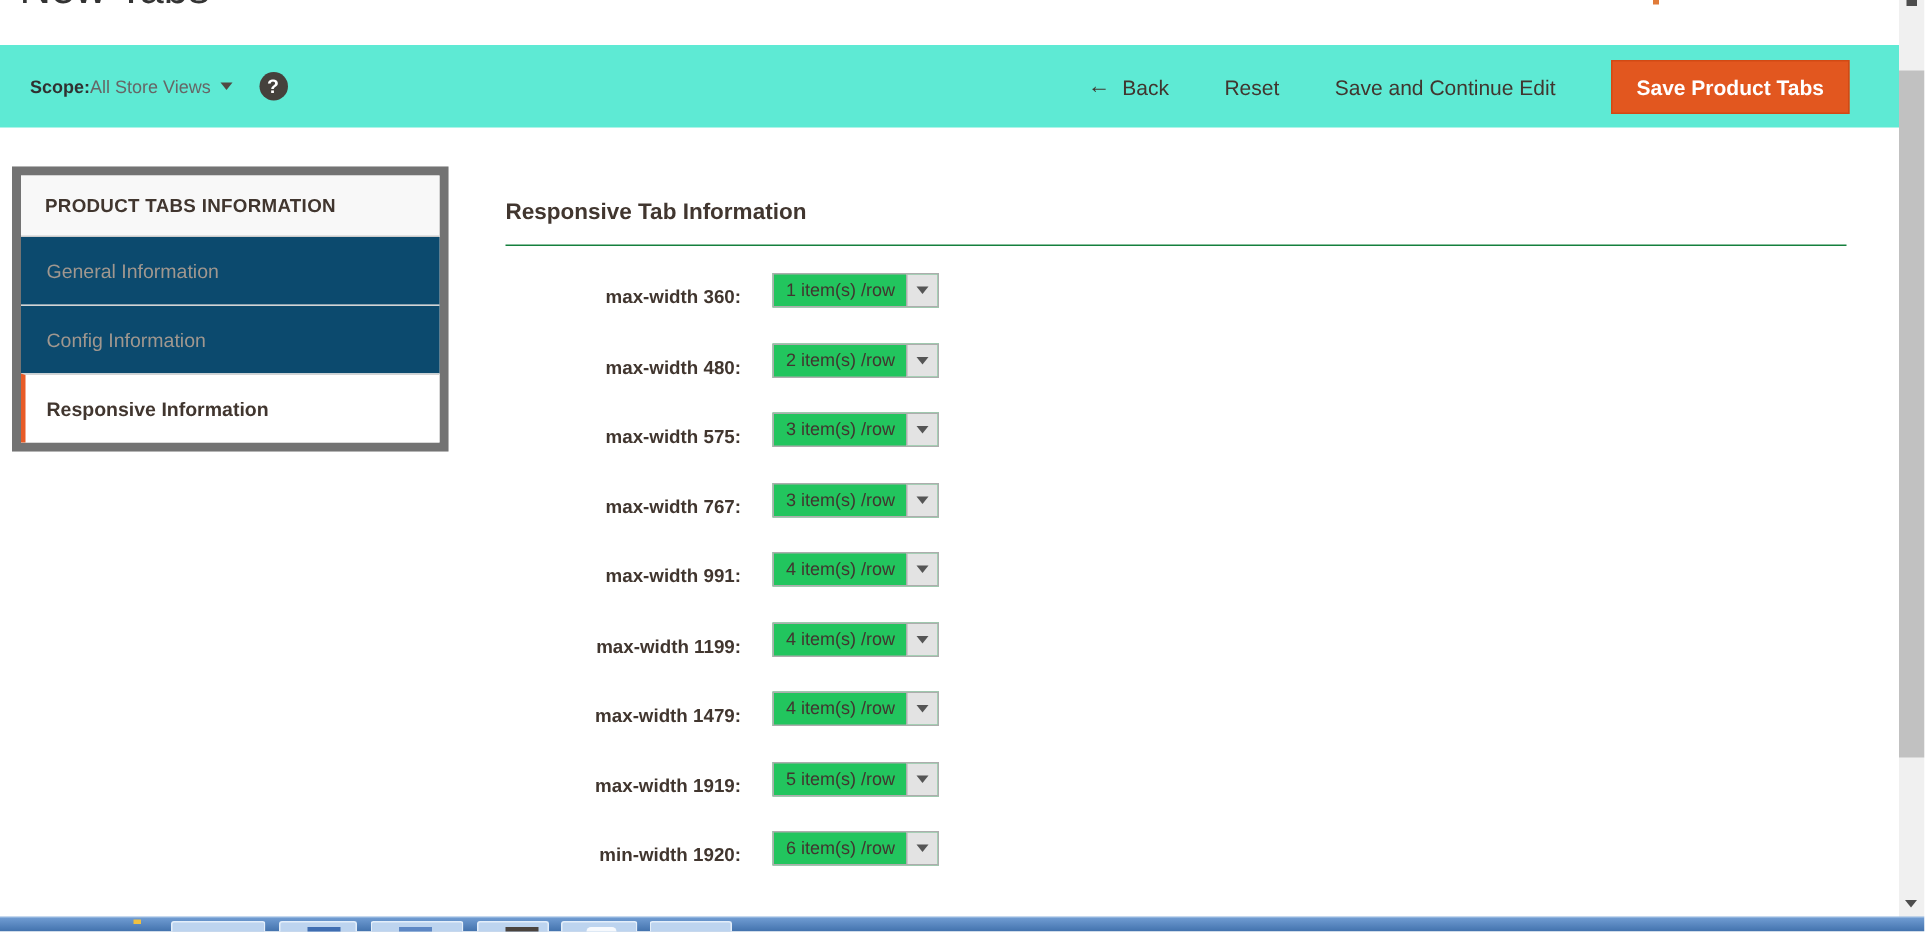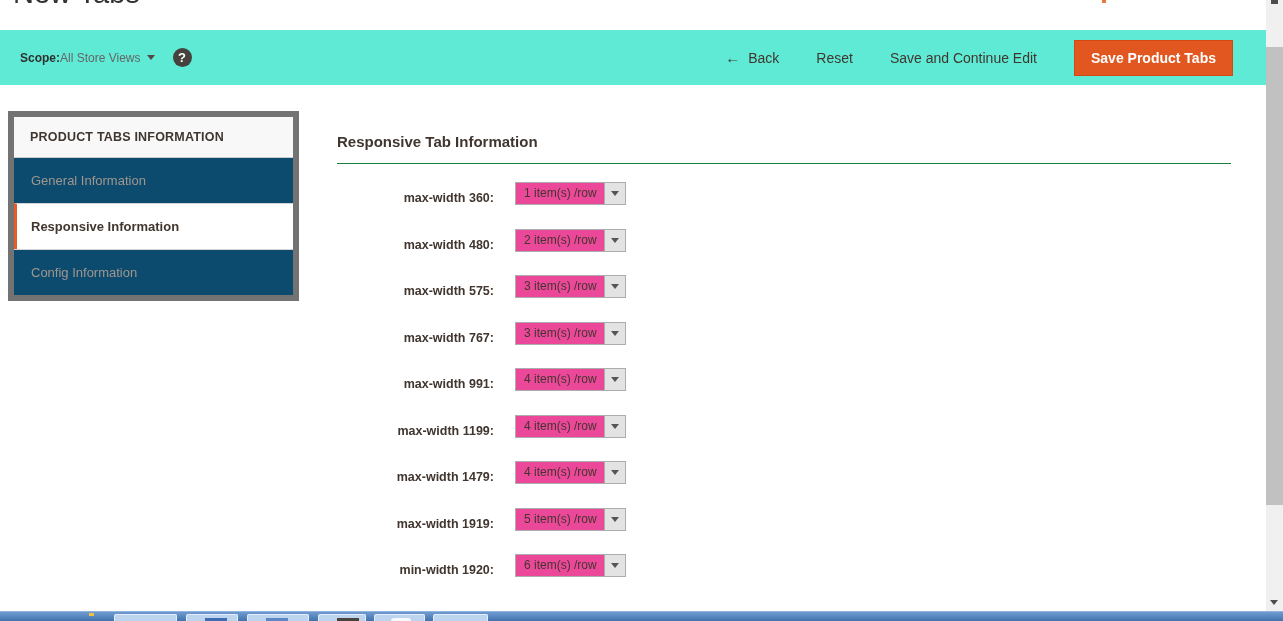--- a/index.html
+++ b/index.html
@@ -135,21 +135,21 @@
     text-align: right;
     font-size: 12.5px;
     font-weight: 600;
     color: #41362f;
     margin-right: 21px;
   }
   .select {
     position: relative;
     width: 111px;
     height: 23px;
-    background: #ec4899;
+    background: #22c55e;
     border: 1px solid #adadad;
     cursor: pointer;
   }
   .select-value {
     display: block;
     font-size: 12px;
     color: #41362f;
     line-height: 21px;
     padding-left: 8px;
     white-space: nowrap;
@@ -258,22 +258,22 @@
     <button class="btn-plain">Reset</button>
     <button class="btn-plain">Save and Continue Edit</button>
     <button class="btn-primary">Save Product Tabs</button>
   </div>
 </div>
 
 <nav class="sidebar">
   <div class="sidebar-header">PRODUCT TABS INFORMATION</div>
   <ul id="sidebar-list">
       <li class="side-item"><span>General Information</span></li>
+      <li class="side-item"><span>Config Information</span></li>
       <li class="side-item active"><span>Responsive Information</span></li>
-      <li class="side-item"><span>Config Information</span></li>
     </ul>
 </nav>
 
 <main class="main">
   <h2 class="section-title">Responsive Tab Information</h2>
   <div class="fields" id="fields">
       <div class="field-row">
         <label class="field-label">max-width 360:</label>
         <div class="select">
           <span class="select-value">1 item(s) /row</span>

